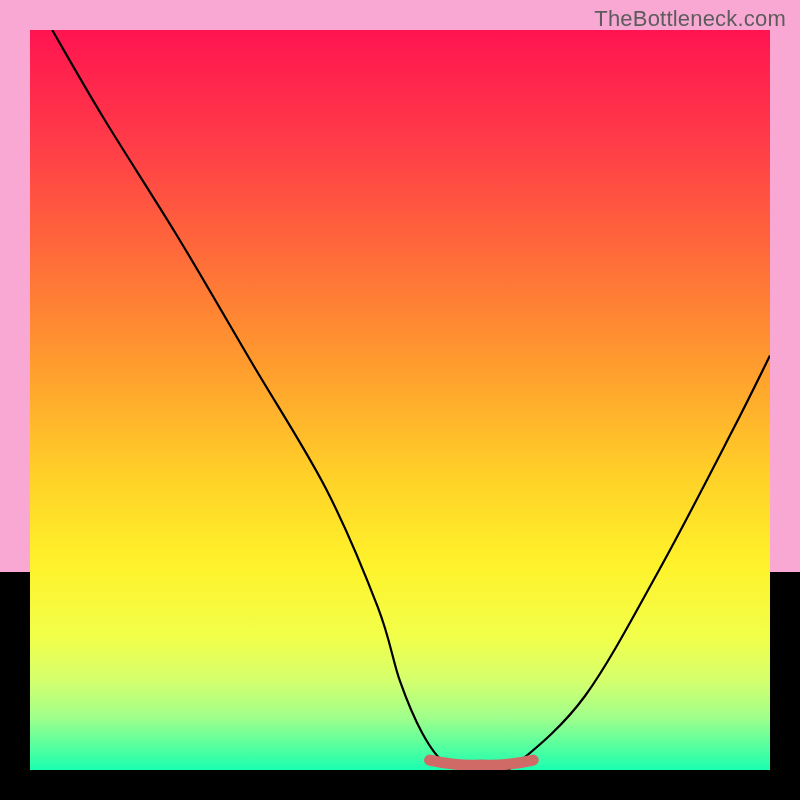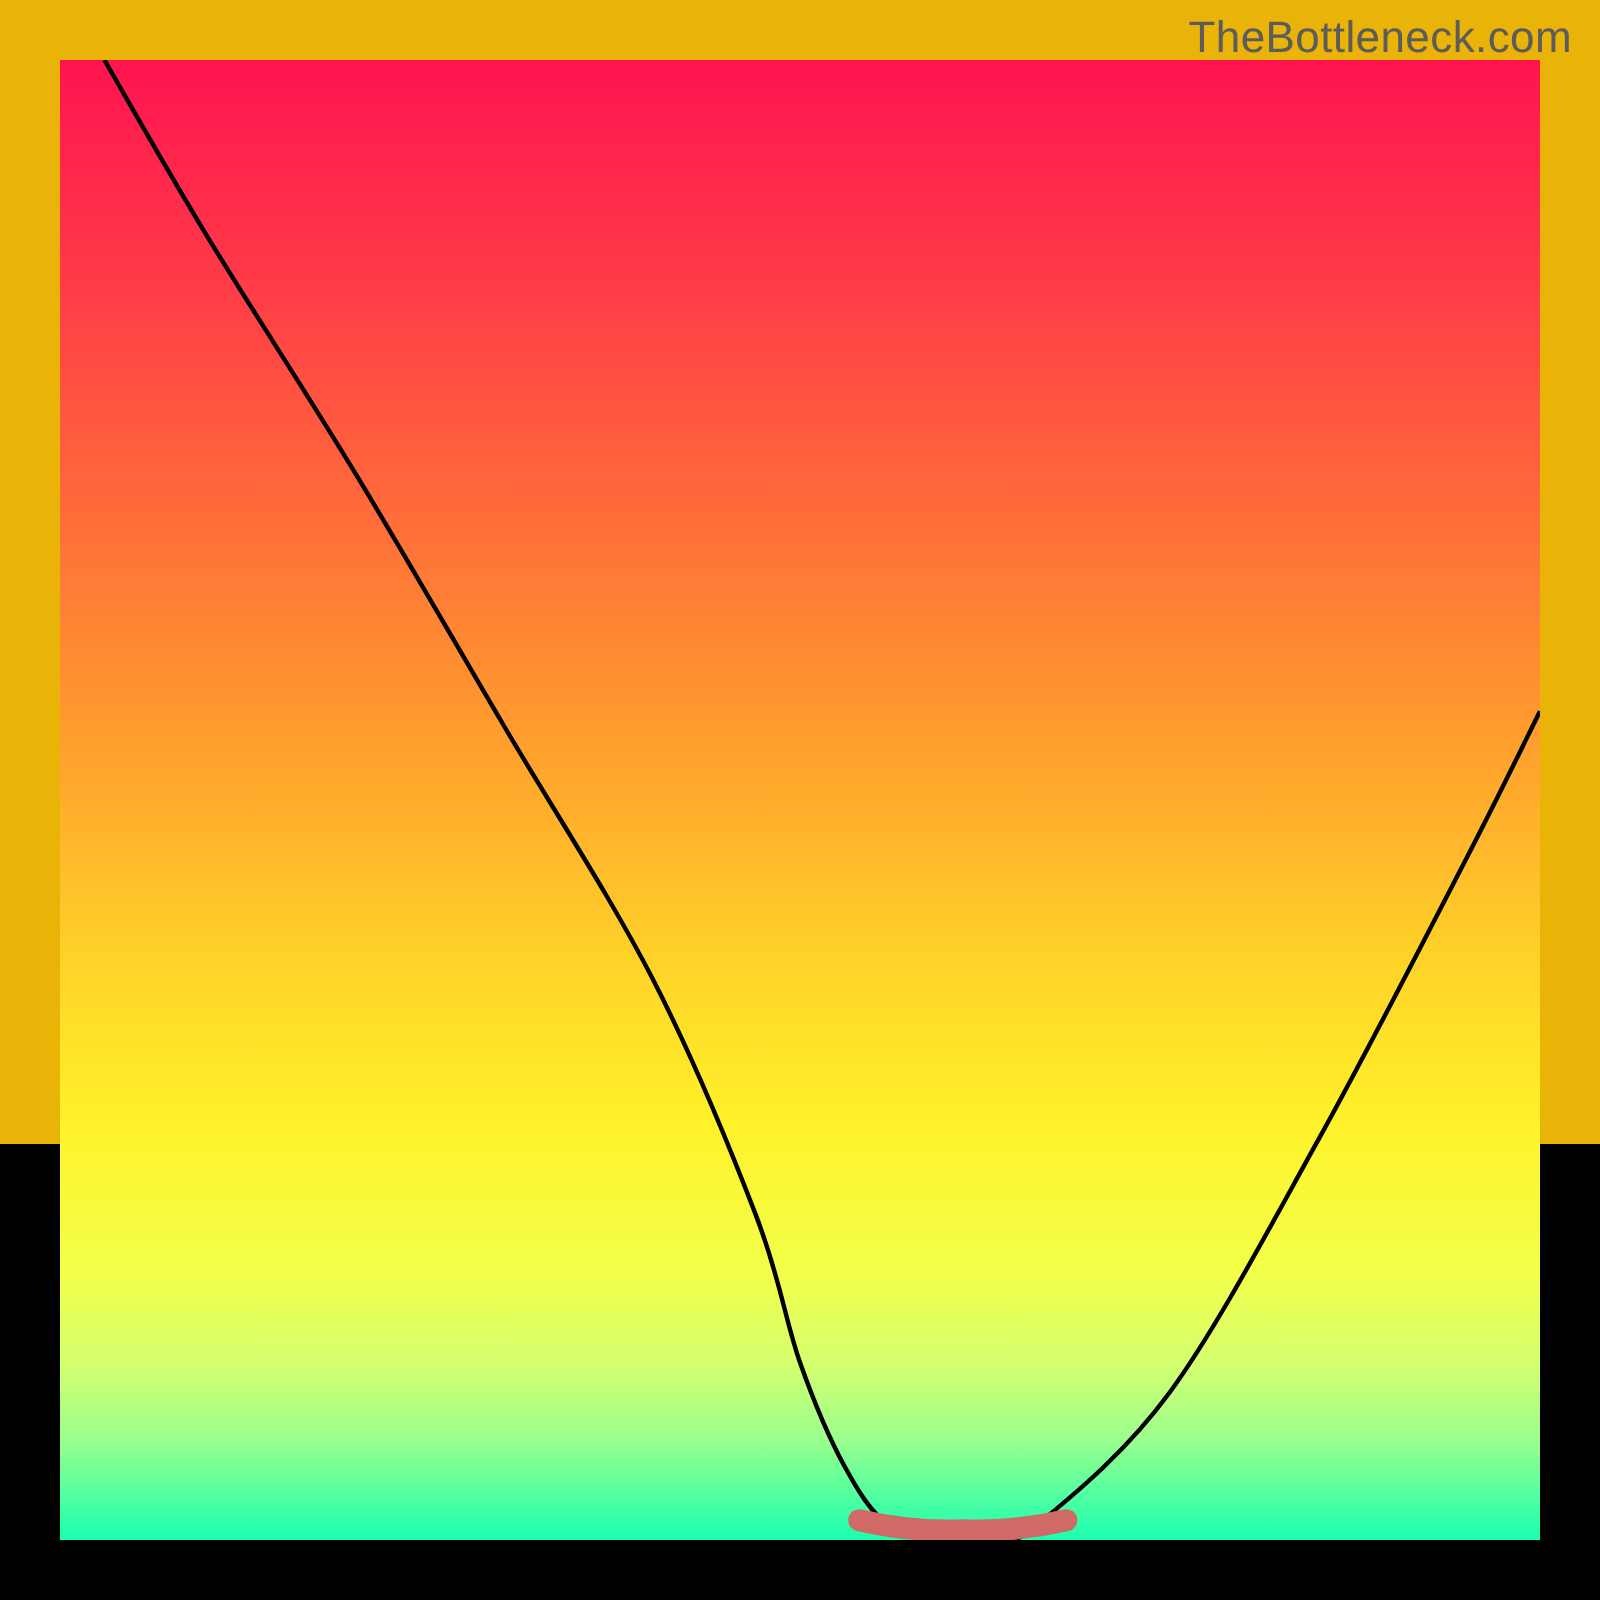--- a/index.html
+++ b/index.html
@@ -8,21 +8,21 @@
     width: 800px;
     height: 800px;
     background: #000;
     overflow: hidden;
     font-family: Arial, Helvetica, sans-serif;
   }
   .frame {
     position: relative;
     width: 800px;
     height: 572px;
-    background: #eab308;
+    background: #f9a8d4;
   }
   .watermark {
     position: absolute;
     top: 6px;
     right: 14px;
     color: #5c5c5c;
     font-size: 22px;
     font-weight: 500;
     letter-spacing: 0.2px;
     z-index: 50;

